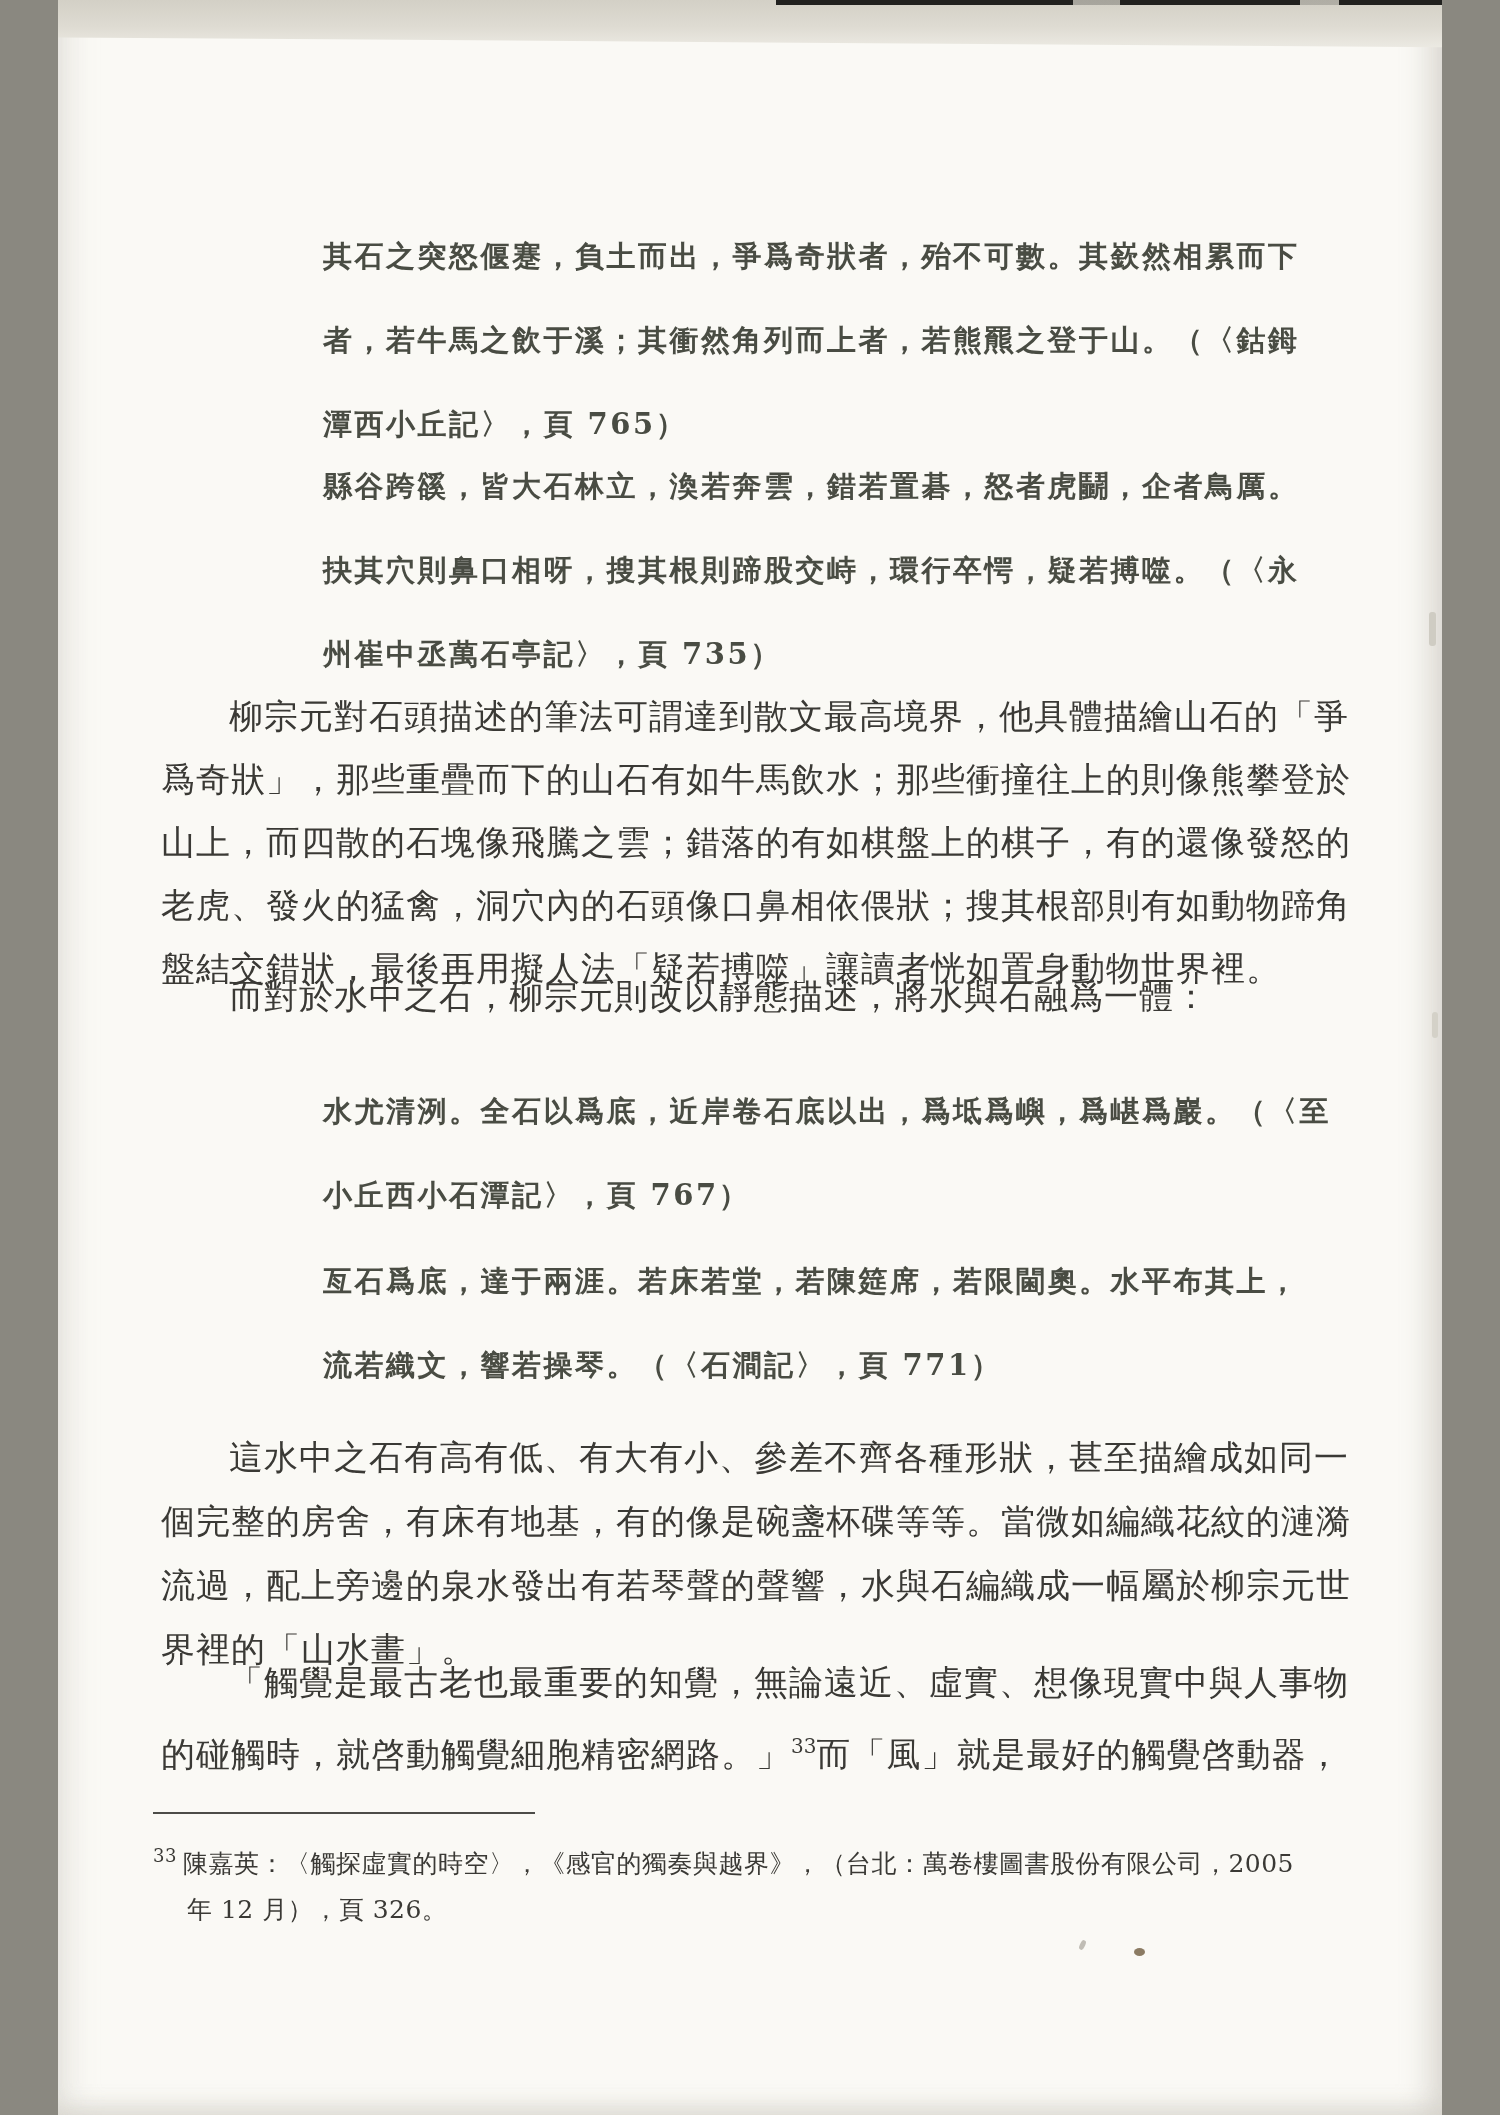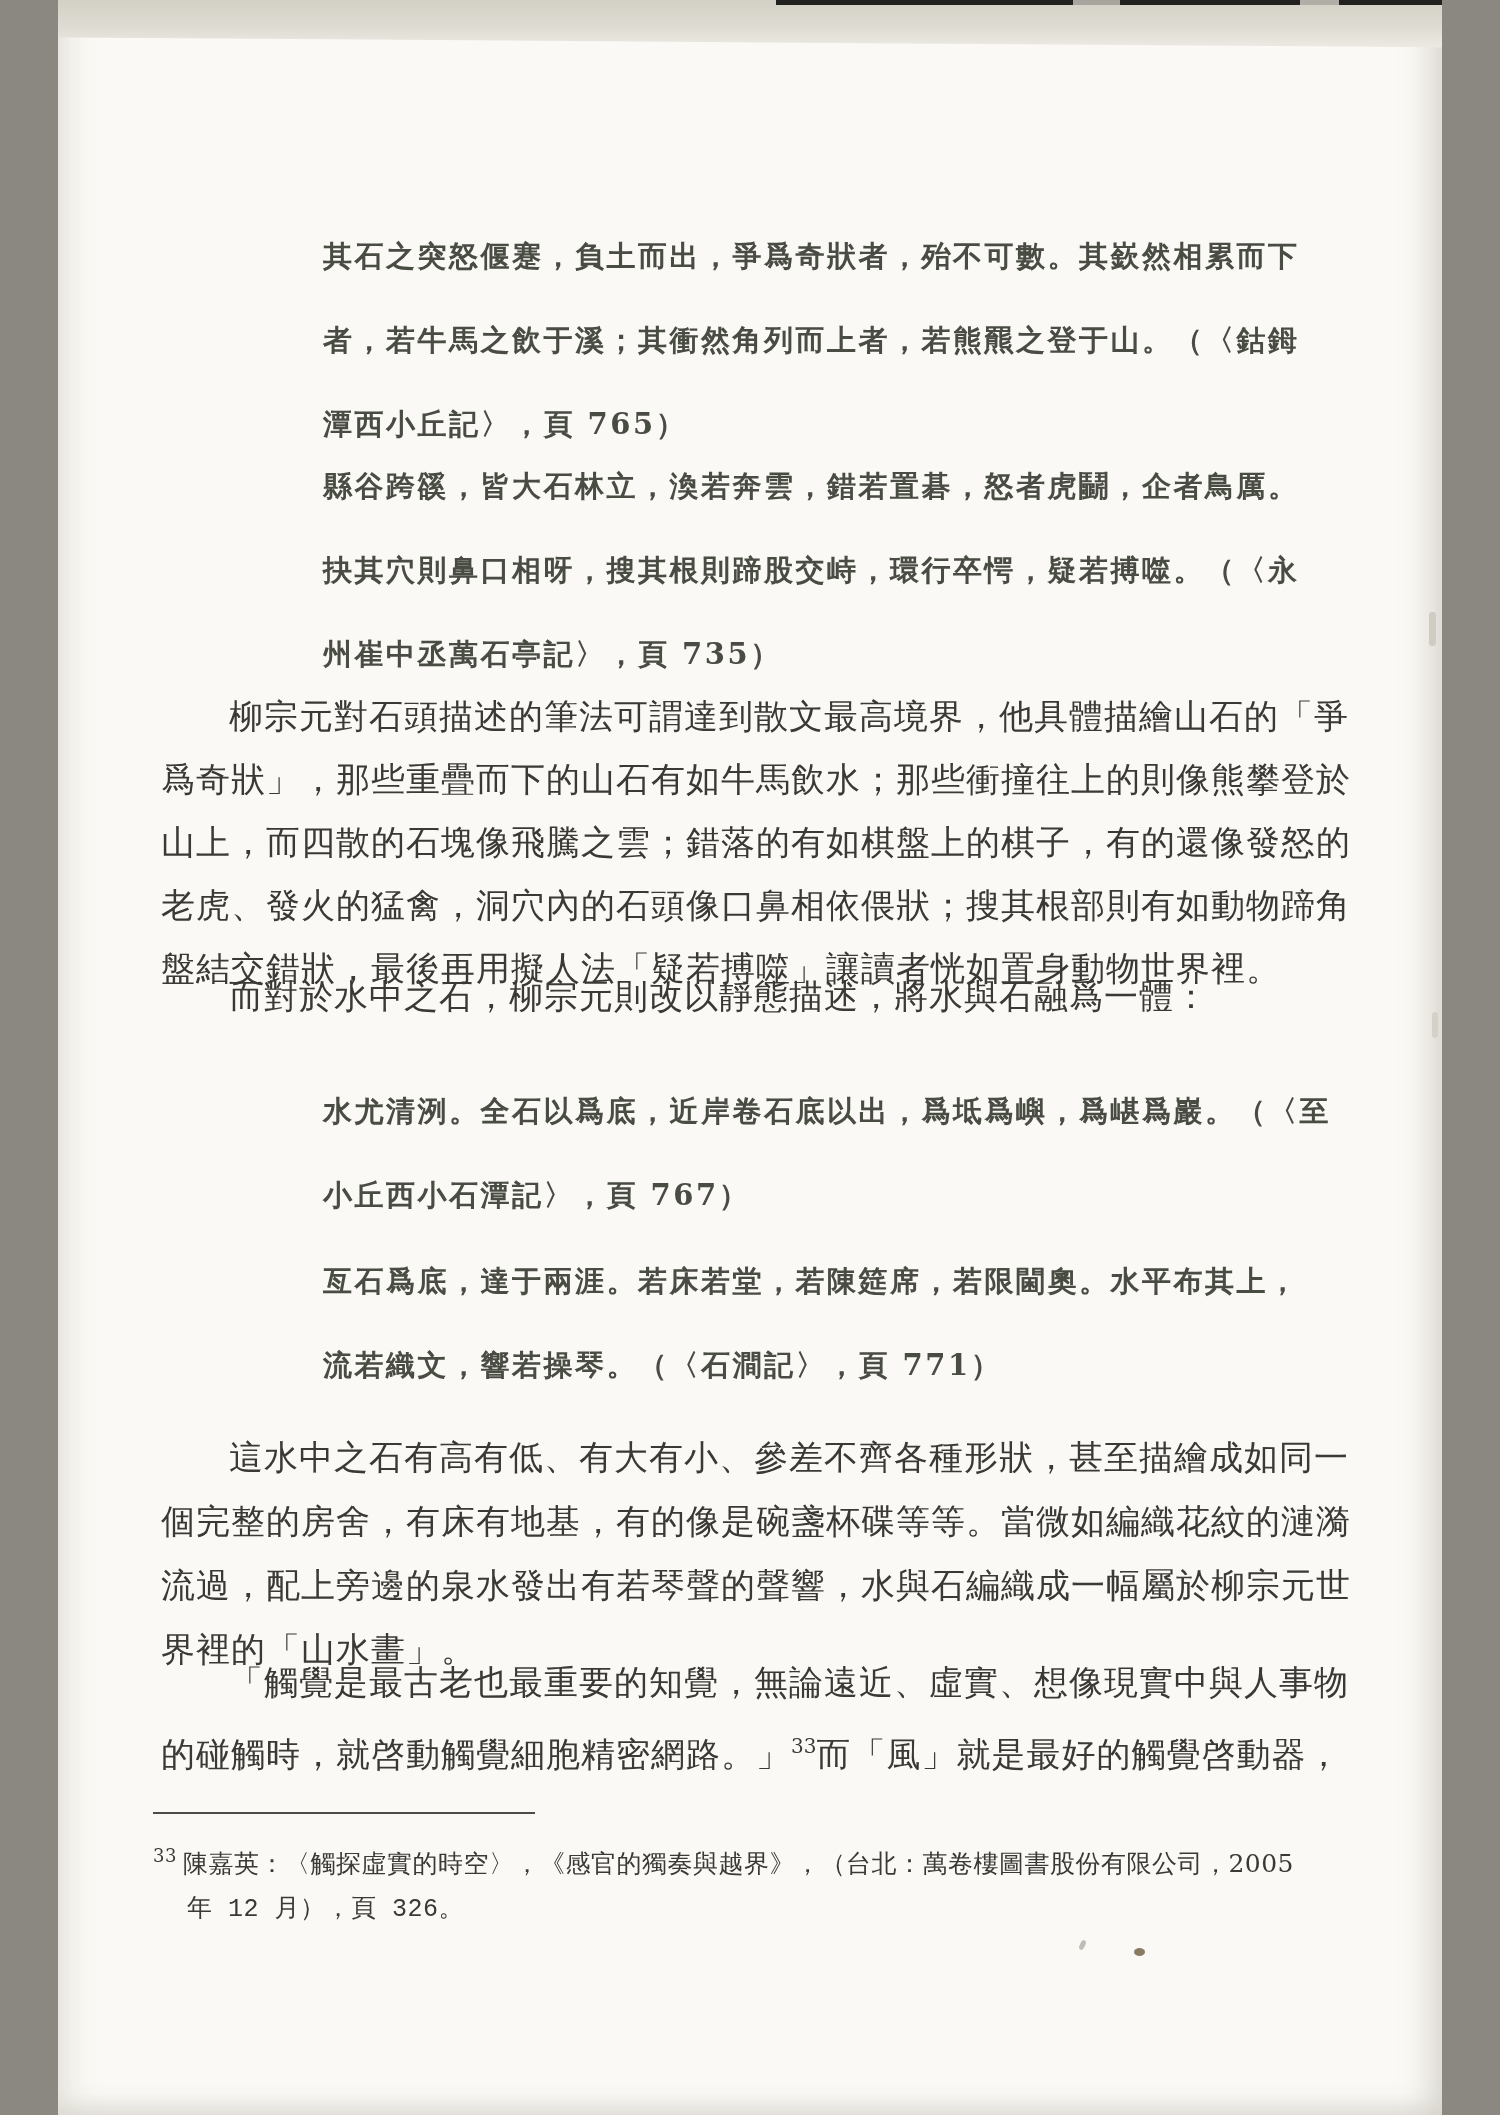--- a/index.html
+++ b/index.html
@@ -58,21 +58,21 @@
   .fnref{font-size:20px;vertical-align:13px;letter-spacing:0;}
 
   
   .fn-rule{position:absolute;left:95px;top:1812px;width:382px;height:2px;background:#4c4c48;}
   .footnote{
     position:absolute;left:95px;top:1833px;width:1330px;
     color:#3a3935;font-size:25px;letter-spacing:0.5px;
   }
   .footnote p{margin:0;line-height:46px;white-space:nowrap;}
   .fn-marker{font-size:18px;vertical-align:10px;margin-right:6px;}
-  .fn-cont{padding-left:34px;font-family:Liberation Mono, monospace;}
+  .fn-cont{padding-left:34px;}
 
   
   .page-num{
     position:absolute;left:1388px;top:1991px;width:110px;height:40px;
     background:#e5e5e5;
     color:#7b786d;
     font-family:"DejaVu Sans","Liberation Sans",sans-serif;
     font-size:28px;letter-spacing:2px;
     display:flex;align-items:center;justify-content:center;
   }

